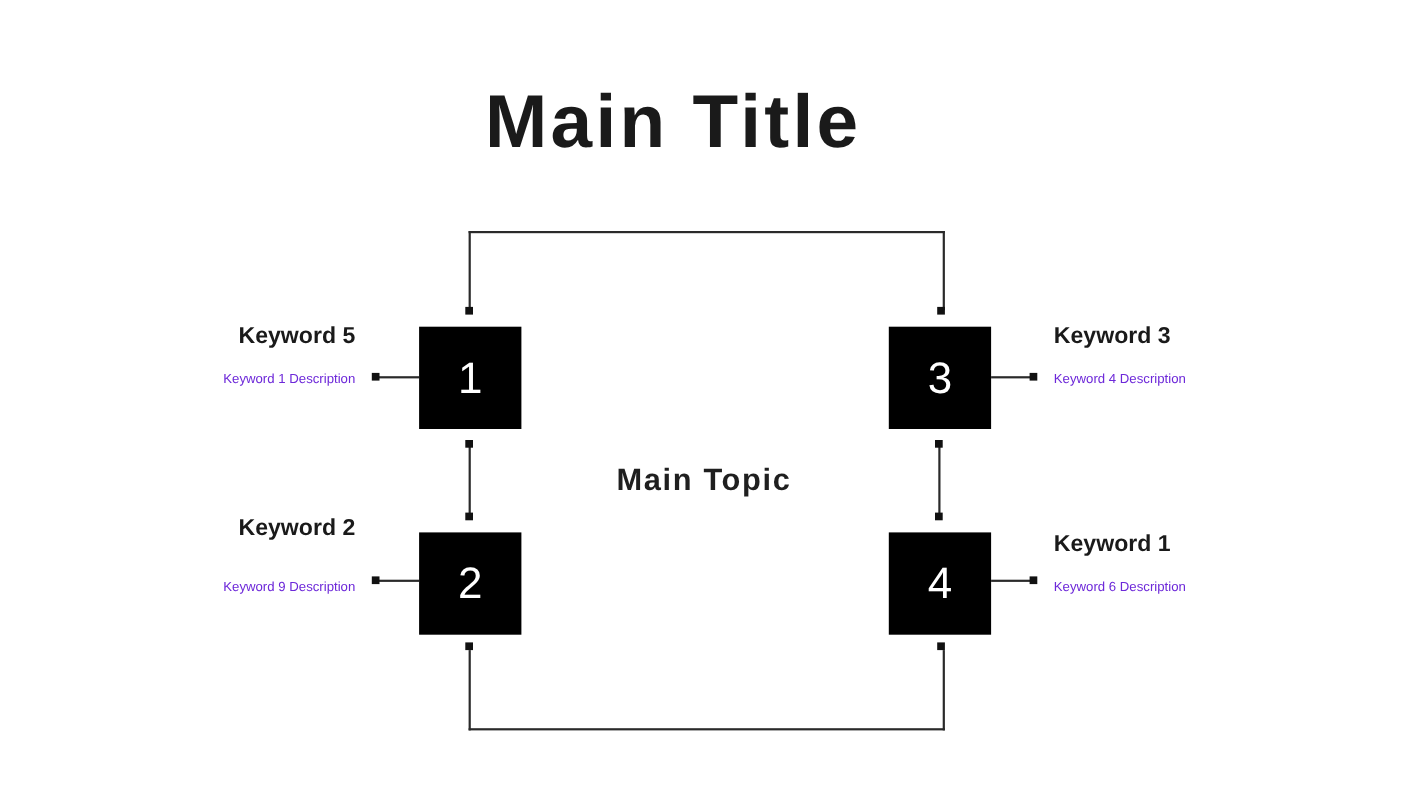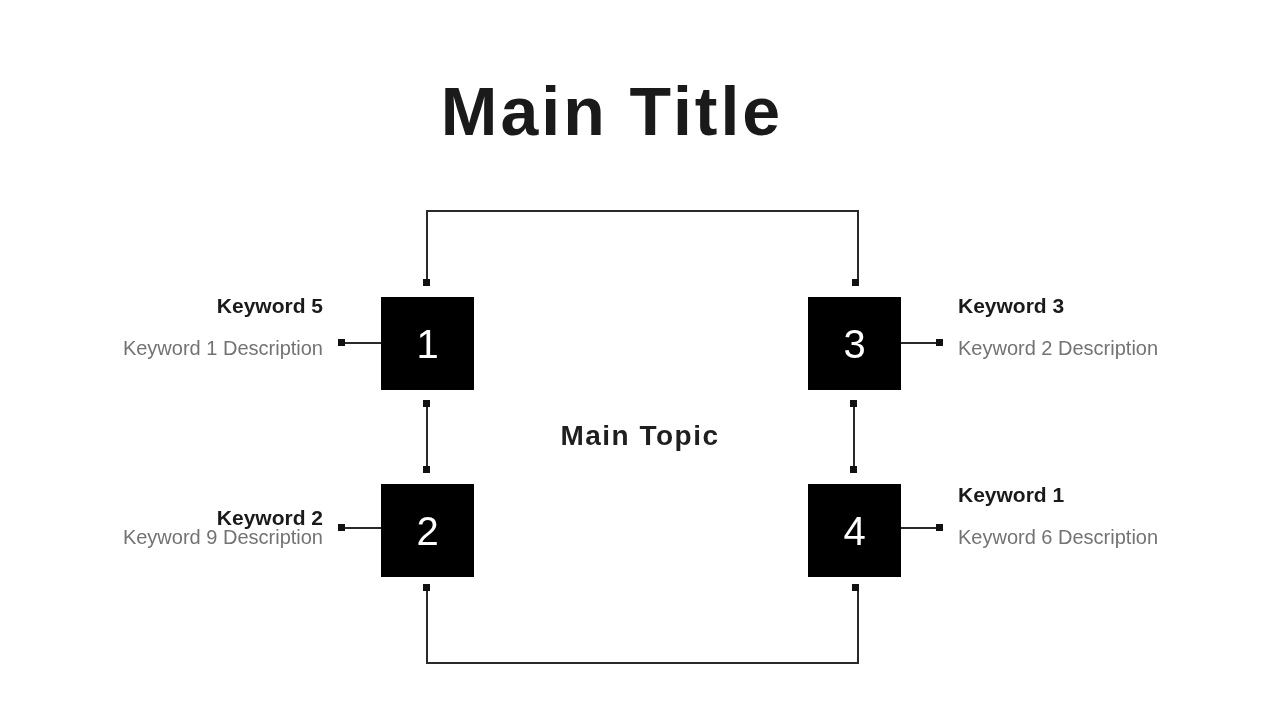--- a/index.html
+++ b/index.html
@@ -61,24 +61,24 @@
   .kw {
     position: absolute;
     font-size: 21px;
     font-weight: bold;
     line-height: 1;
     color: #1a1a1a;
     white-space: nowrap;
   }
   .kw-desc {
     position: absolute;
-    font-size: 20px;
+    font-size: 12px;
     font-weight: normal;
     line-height: 1;
-    color: #737373;
+    color: #6d28d9;
     white-space: nowrap;
   }
   .align-right { right: 957px; text-align: right; }
   .align-left  { left: 958px;  text-align: left; }
 
   
   .conn { position: absolute; }
   .conn-top {
     left: 426px; top: 210px;
     width: 429px; height: 70px;
@@ -154,22 +154,22 @@
   </div>
   <div id="sq4" class="node-square">
     <span class="num">4</span>
   </div>
 
   <div class="center-topic">Main Topic</div>
 
   <div class="kw align-right" style="top:295px;">Keyword 5</div>
   <div class="kw-desc align-right" style="top:338px;">Keyword 1 Description</div>
 
-  <div class="kw align-right" style="top:507px;">Keyword 2</div>
+  <div class="kw align-right" style="top:469px;">Keyword 2</div>
   <div class="kw-desc align-right" style="top:527px;">Keyword 9 Description</div>
 
   <div class="kw align-left" style="top:295px;">Keyword 3</div>
-  <div class="kw-desc align-left" style="top:338px;">Keyword 2 Description</div>
+  <div class="kw-desc align-left" style="top:338px;">Keyword 4 Description</div>
 
   <div class="kw align-left" style="top:484px;">Keyword 1</div>
   <div class="kw-desc align-left" style="top:527px;">Keyword 6 Description</div>
 
 </div>
 
 </body></html>

